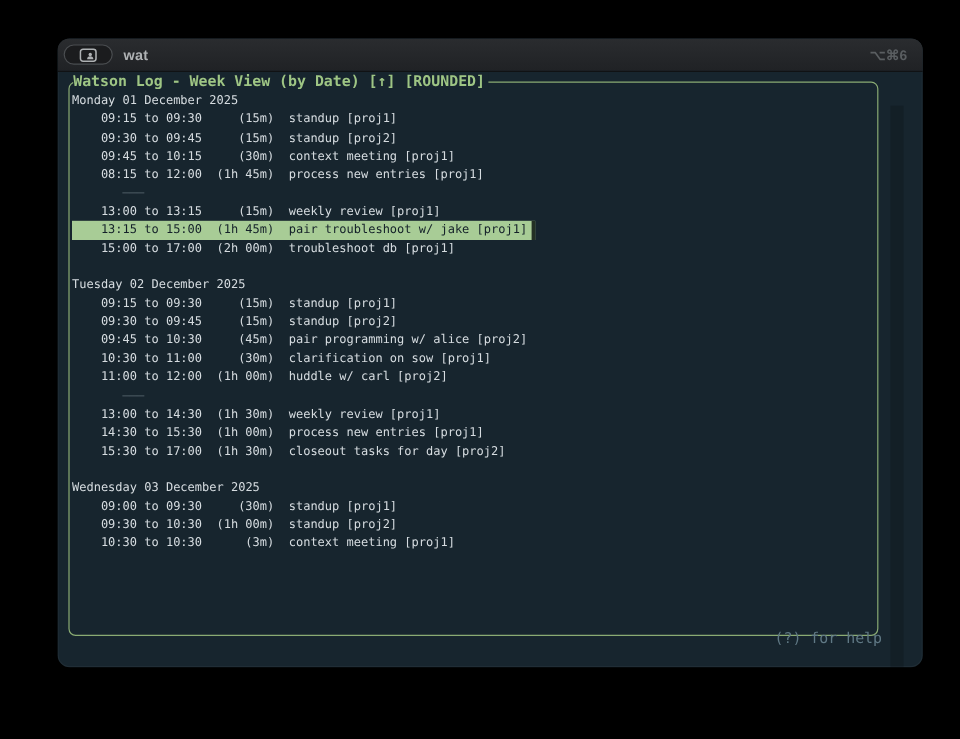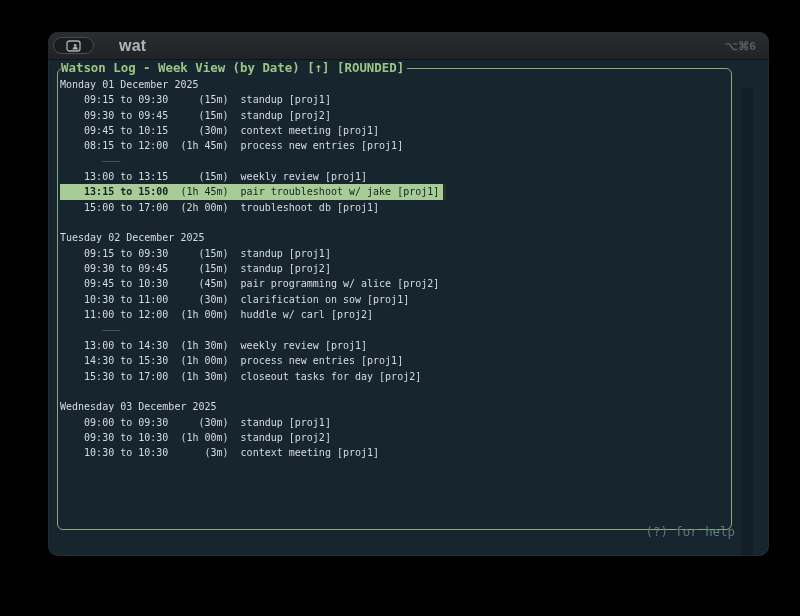--- a/index.html
+++ b/index.html
@@ -20,21 +20,21 @@
     height:28px;background:linear-gradient(#2a2c2f,#202225);
     border-bottom:1px solid #101214;display:flex;align-items:center;
     font-family:"Liberation Sans", sans-serif;
   }
   .tab{
     margin-left:5px;width:41px;height:17px;border-radius:9px;
     background:var(--tab-bg);border:1px solid var(--tab-border);
     display:flex;align-items:center;justify-content:center;
   }
   .tab svg{display:block;}
-  .tab-label{margin-left:25px;color:var(--tab-text);font-size:16px;font-weight:700;letter-spacing:.2px;}
+  .tab-label{margin-left:9px;color:var(--tab-text);font-size:12px;font-weight:700;letter-spacing:.2px;}
   .shortcut{margin-left:auto;margin-right:13px;color:var(--shortcut);font-size:11.5px;font-weight:700;}
   .term{position:relative;height:496px;}
   .logbox{
     position:absolute;left:9px;top:8px;width:675px;height:462px;
     border:1px solid var(--border-green);border-radius:6px;
   }
   .logbox-title{
     position:absolute;top:-9px;left:3px;line-height:15px;
     background:var(--term-bg);color:var(--green);font-size:12.4px;font-weight:700;
     padding-right:3px;white-space:pre;
@@ -85,21 +85,21 @@
       <div class="logbox-title">Watson Log - Week View (by Date) [↑] [ROUNDED]</div>
       <div class="logbody">
           <div class="day">
             <div class="row day-header">Monday 01 December 2025</div>
             <div class="row entry"><div class="t" style="display: inline-block;">09:15 to 09:30</div><div class="dur" style="display: inline-block;">(15m)</div><div class="desc" style="display: inline-block;">standup [proj1]</div></div>
             <div class="row entry"><div class="t" style="display: inline-block;">09:30 to 09:45</div><div class="dur" style="display: inline-block;">(15m)</div><div class="desc" style="display: inline-block;">standup [proj2]</div></div>
             <div class="row entry"><div class="t" style="display: inline-block;">09:45 to 10:15</div><div class="dur" style="display: inline-block;">(30m)</div><div class="desc" style="display: inline-block;">context meeting [proj1]</div></div>
             <div class="row entry"><div class="t" style="display: inline-block;">08:15 to 12:00</div><div class="dur" style="display: inline-block;">(1h 45m)</div><div class="desc" style="display: inline-block;">process new entries [proj1]</div></div>
             <div class="row sep">───</div>
             <div class="row entry"><div class="t" style="display: inline-block;">13:00 to 13:15</div><div class="dur" style="display: inline-block;">(15m)</div><div class="desc" style="display: inline-block;">weekly review [proj1]</div></div>
-            <div class="row entry hl"><div class="t" style="display: inline-block; font-weight: bold;">13:15 to 15:00</div><div class="dur" style="display: inline-block;">(1h 45m)</div><div class="desc" style="display: inline-block;">pair troubleshoot w/ jake [proj1]</div></div>
+            <div class="row entry hl"><div class="t" style="display: inline-block;">13:15 to 15:00</div><div class="dur" style="display: inline-block;">(1h 45m)</div><div class="desc" style="display: inline-block;">pair troubleshoot w/ jake [proj1]</div></div>
             <div class="row entry"><div class="t" style="display: inline-block;">15:00 to 17:00</div><div class="dur" style="display: inline-block;">(2h 00m)</div><div class="desc" style="display: inline-block;">troubleshoot db [proj1]</div></div>
           </div>
           <div class="row blank"> </div>
           <div class="day">
             <div class="row day-header">Tuesday 02 December 2025</div>
             <div class="row entry"><div class="t" style="display: inline-block;">09:15 to 09:30</div><div class="dur" style="display: inline-block;">(15m)</div><div class="desc" style="display: inline-block;">standup [proj1]</div></div>
             <div class="row entry"><div class="t" style="display: inline-block;">09:30 to 09:45</div><div class="dur" style="display: inline-block;">(15m)</div><div class="desc" style="display: inline-block;">standup [proj2]</div></div>
             <div class="row entry"><div class="t" style="display: inline-block;">09:45 to 10:30</div><div class="dur" style="display: inline-block;">(45m)</div><div class="desc" style="display: inline-block;">pair programming w/ alice [proj2]</div></div>
             <div class="row entry"><div class="t" style="display: inline-block;">10:30 to 11:00</div><div class="dur" style="display: inline-block;">(30m)</div><div class="desc" style="display: inline-block;">clarification on sow [proj1]</div></div>
             <div class="row entry"><div class="t" style="display: inline-block;">11:00 to 12:00</div><div class="dur" style="display: inline-block;">(1h 00m)</div><div class="desc" style="display: inline-block;">huddle w/ carl [proj2]</div></div>

